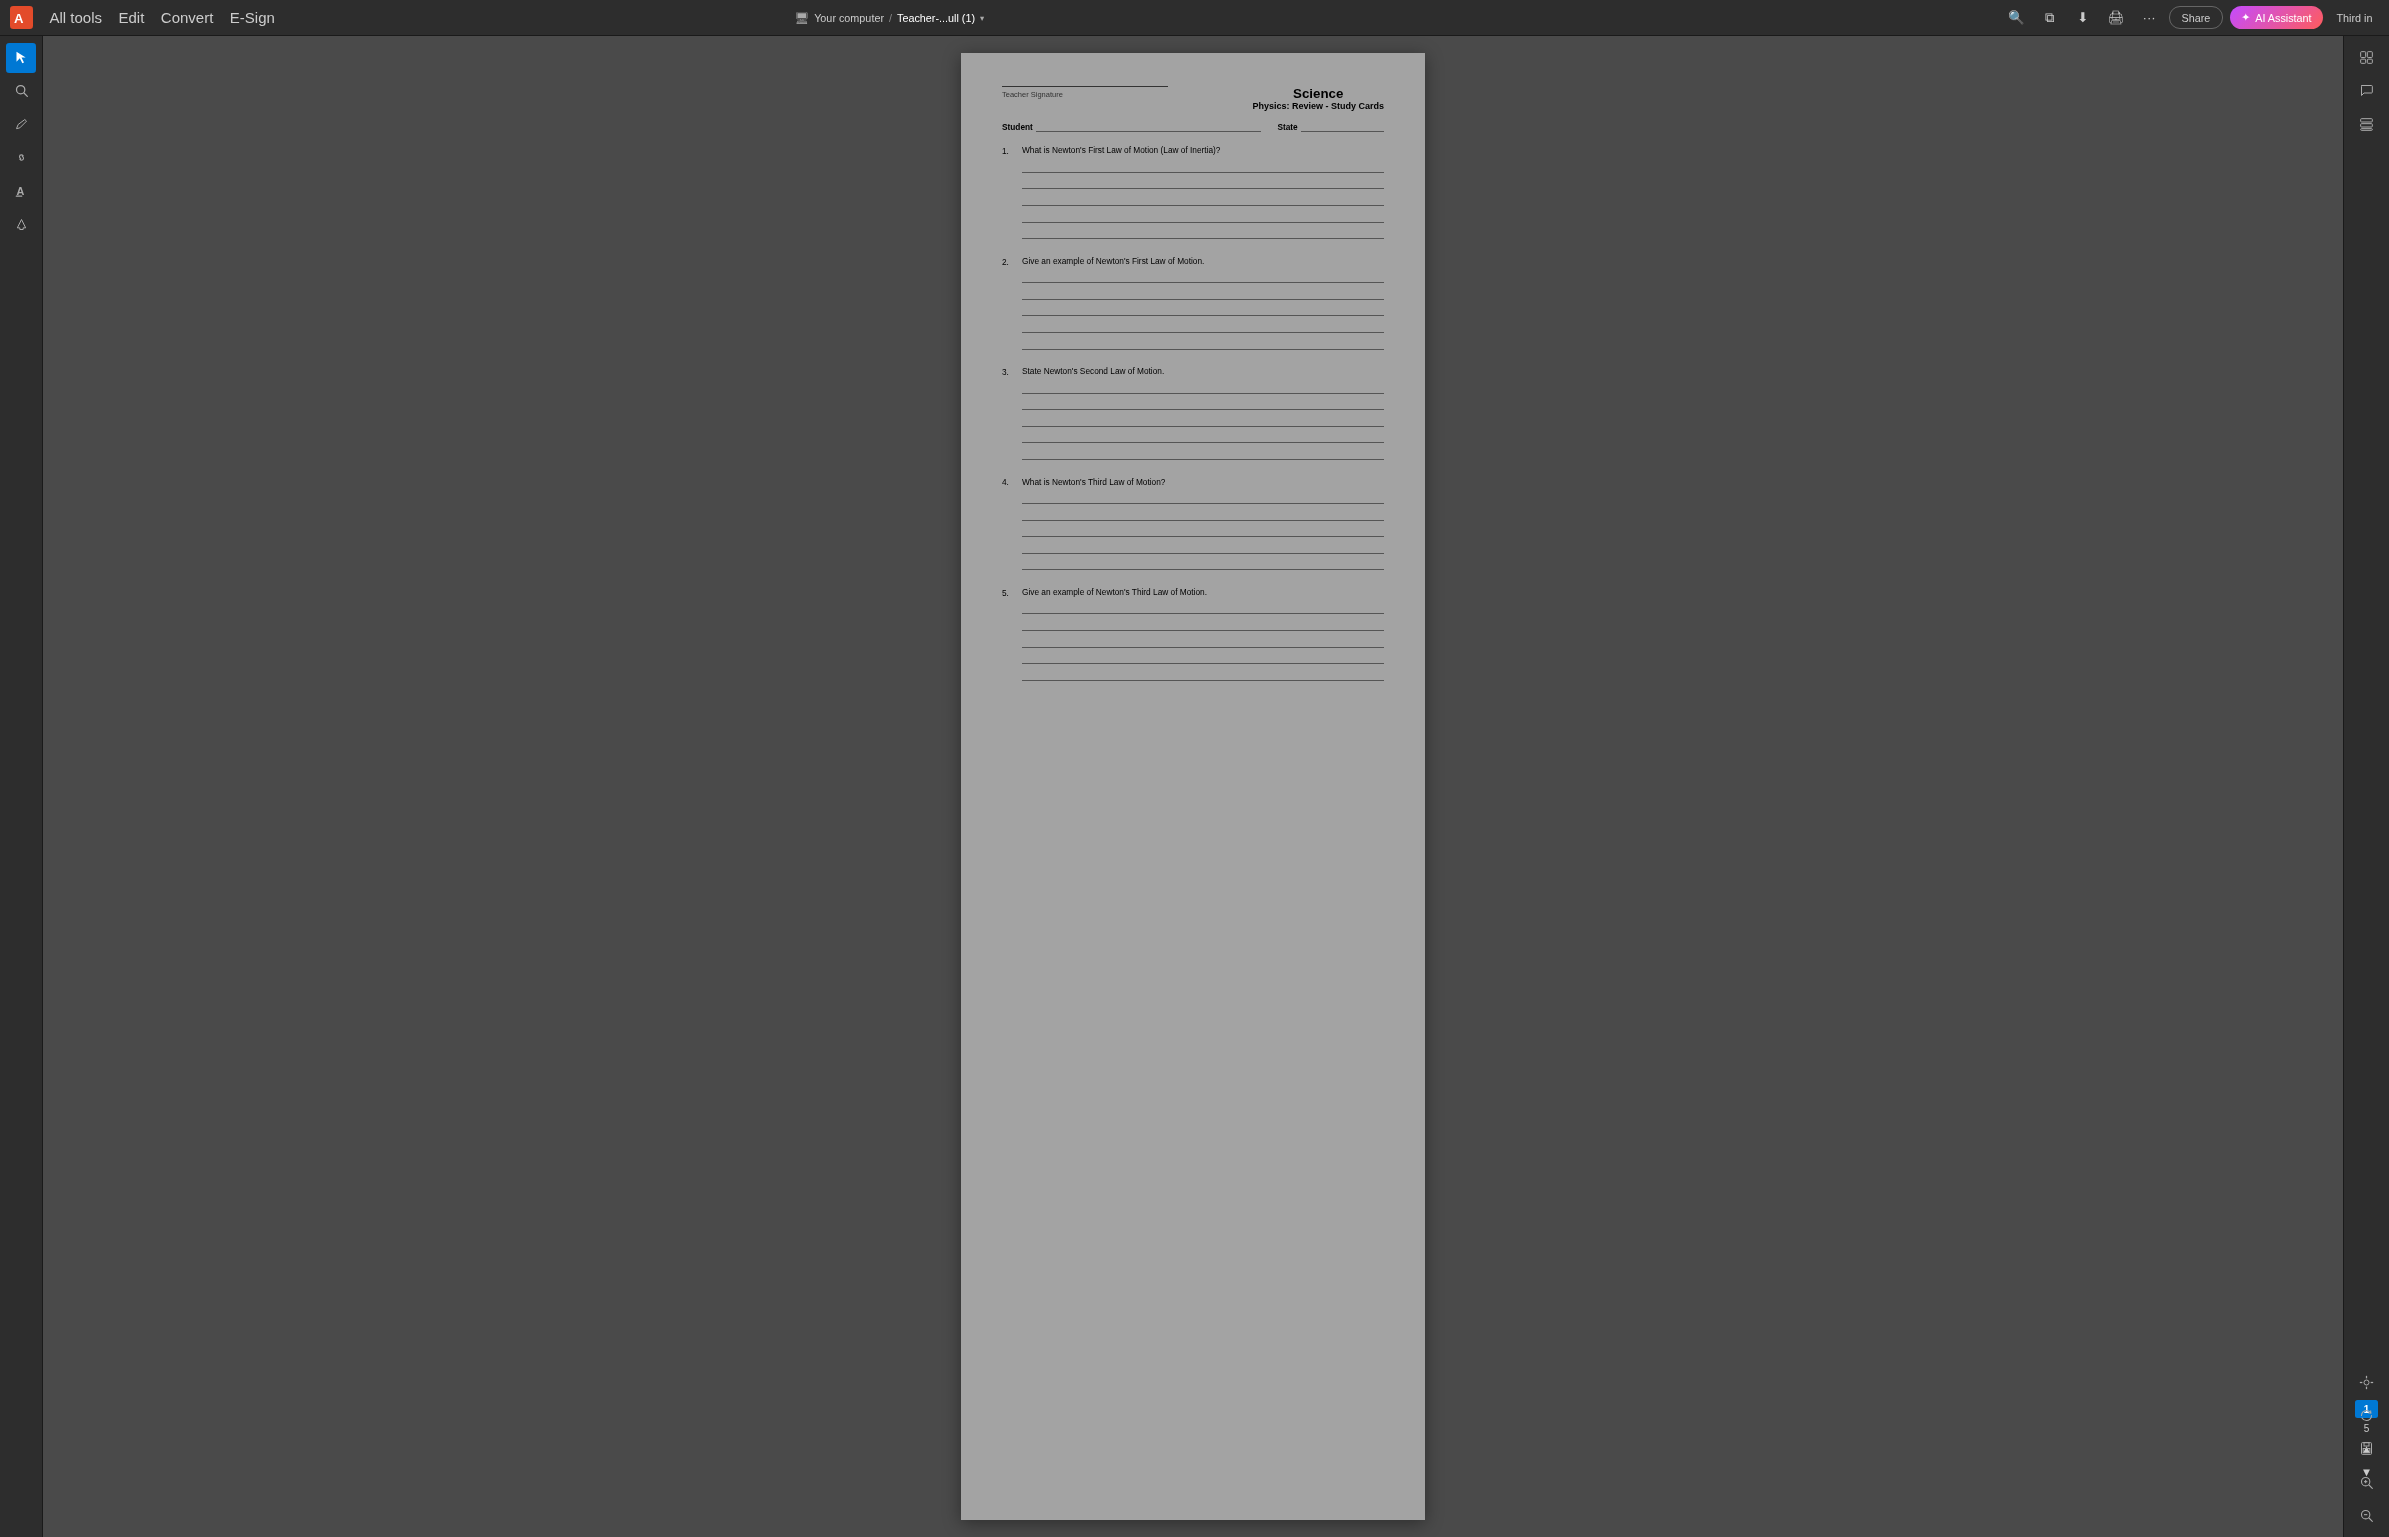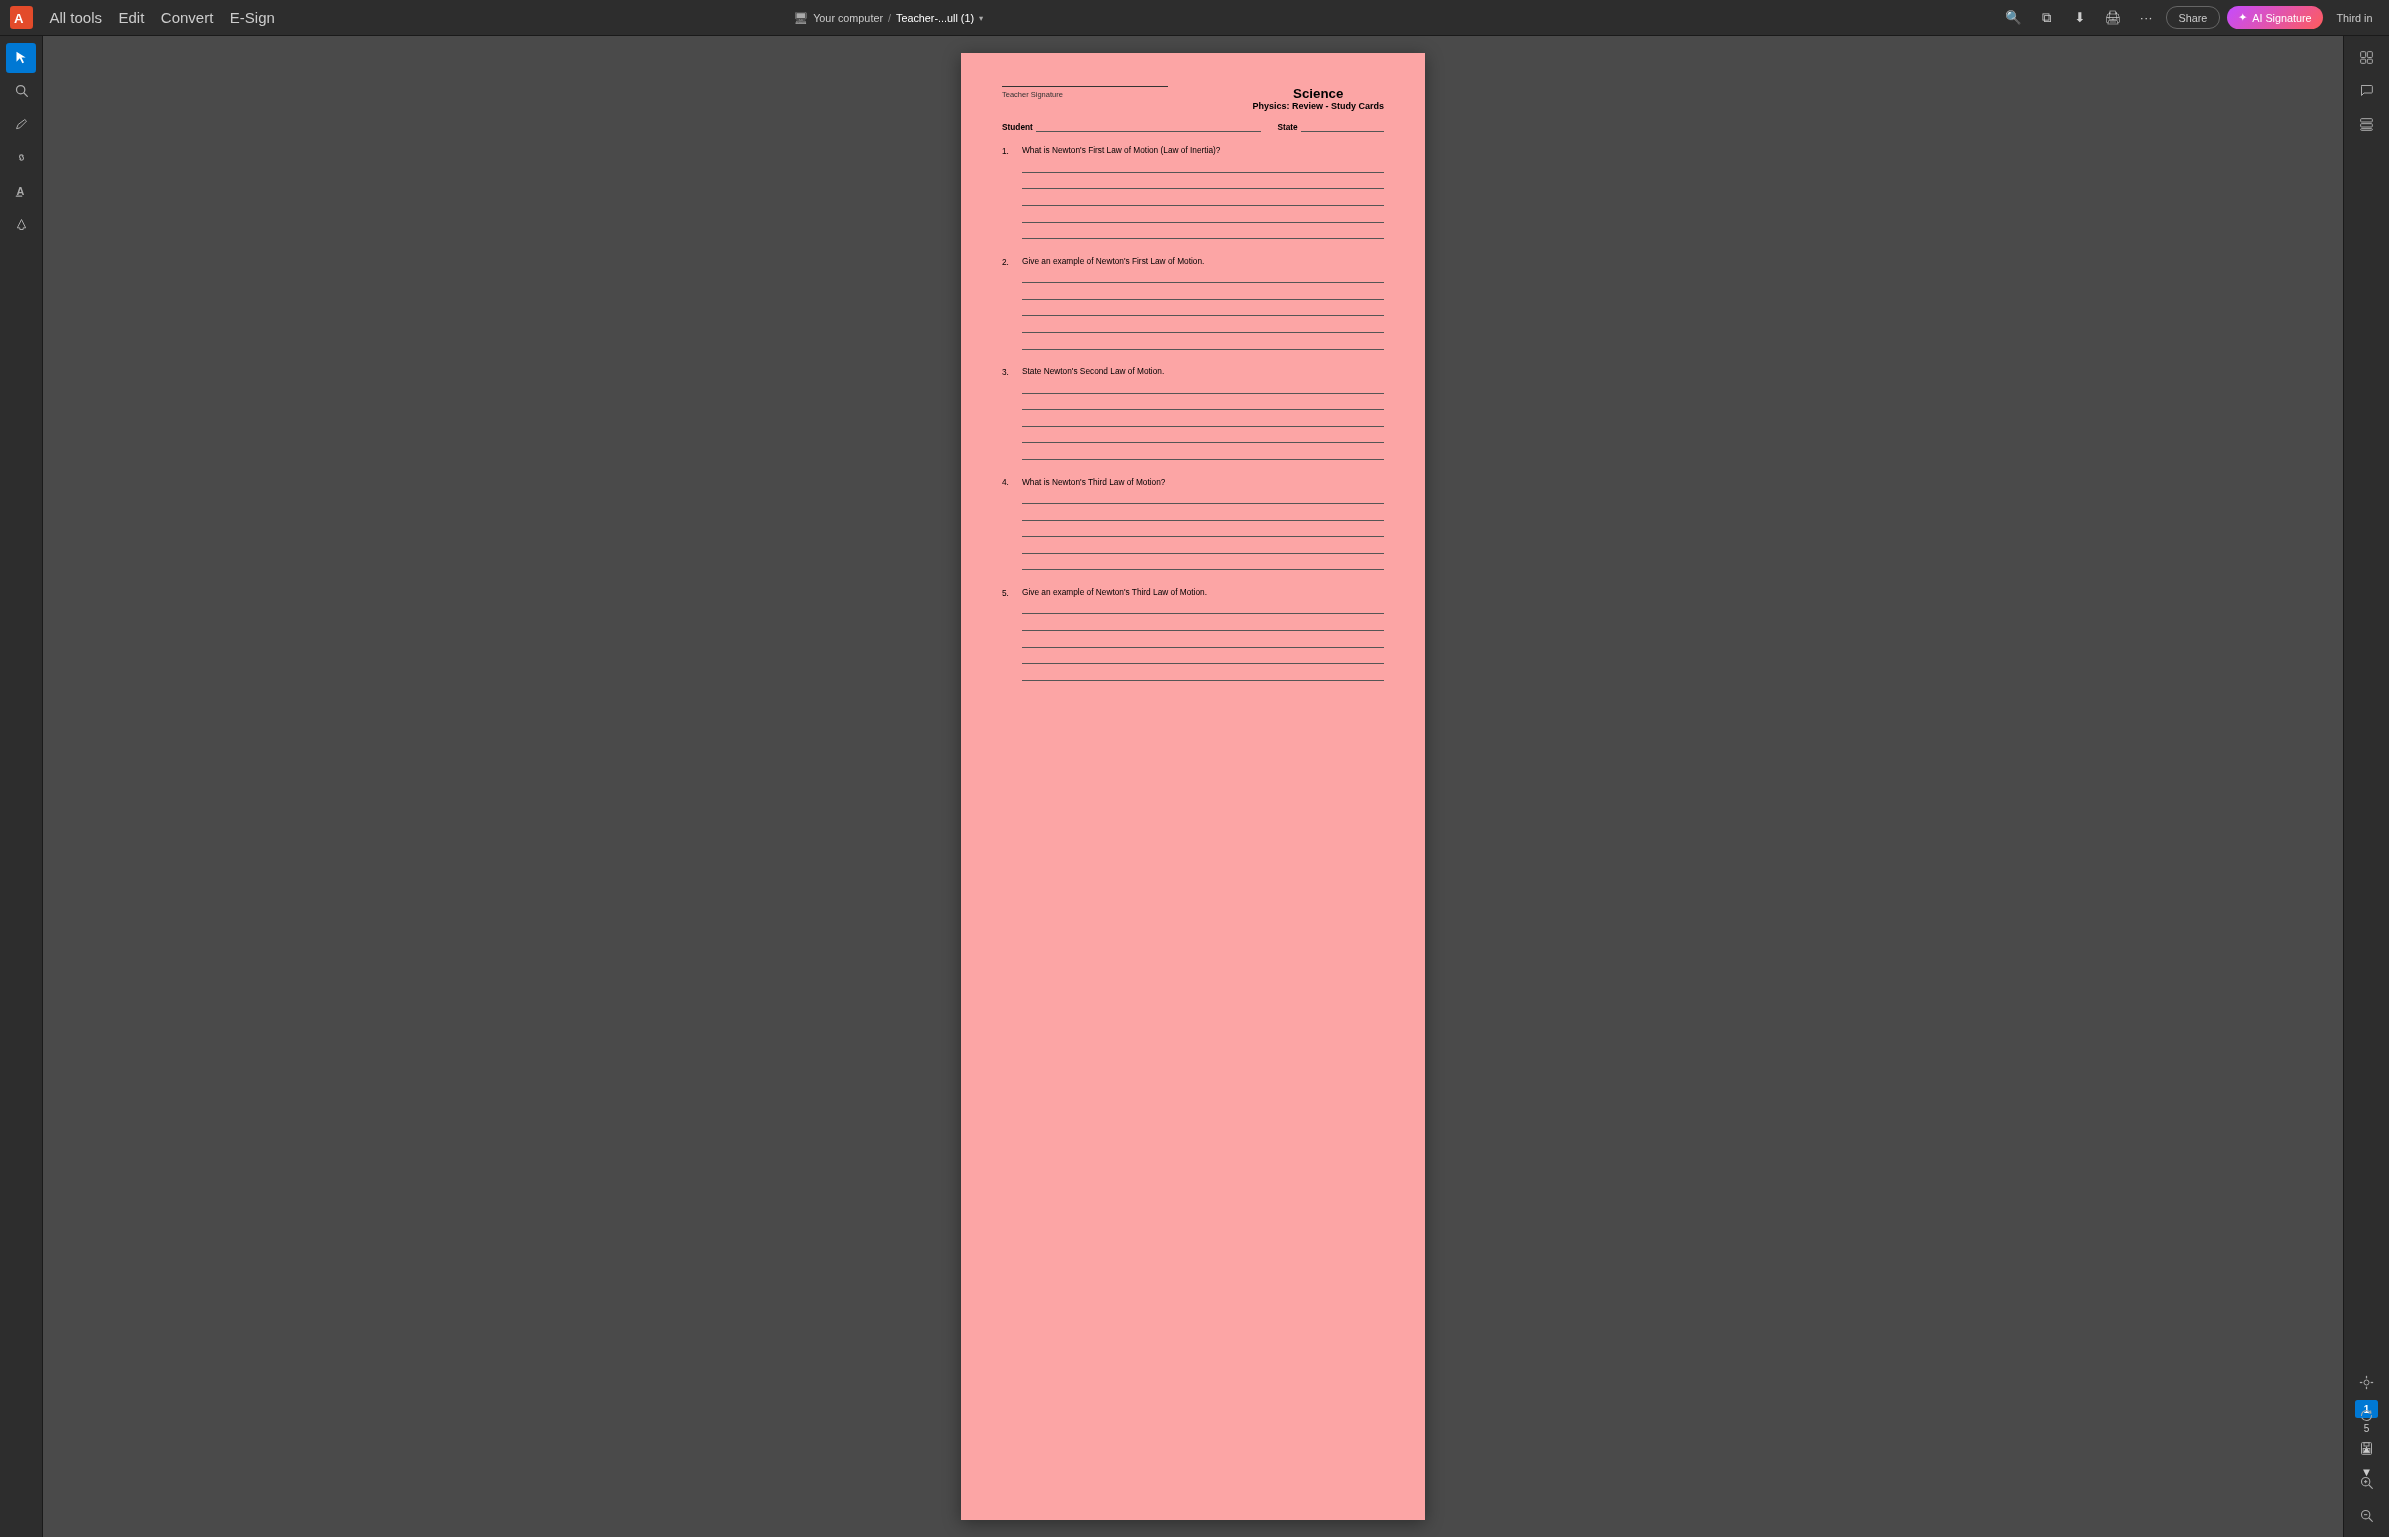--- a/index.html
+++ b/index.html
@@ -141,21 +141,21 @@
       flex: 1;
       overflow-y: auto;
       display: flex;
       justify-content: center;
       padding: 16.6px 0;
       background: #4a4a4a;
     }
 
     
     .pdf-page {
-      background: #fca5a5;
+      background: #a3a3a3;
       width: 464px;
       min-height: 630px;
       padding: 33px 41px;
       box-shadow: 0 3.3px 16.6px rgba(0,0,0,0.4);
       font-family: Arial, sans-serif;
     }
 
     .page-header {
       display: flex;
       justify-content: space-between;
@@ -330,21 +330,21 @@
 
   <div class="topbar-right">
     <button class="icon-btn">🔍</button>
     <button class="icon-btn">⧉</button>
     <button class="icon-btn">⬇</button>
     <button class="icon-btn">🖨</button>
     <button class="icon-btn">···</button>
     <button class="share-btn">Share</button>
     <button class="ai-btn">
       <span>✦</span>
-      <span>AI Signature</span>
+      <span>AI Assistant</span>
     </button>
     <span class="signin-btn">Third in</span>
   </div>
 </div>
 
 <div class="main">
 
   <div class="left-sidebar">
     <div class="sidebar-tool active">
       <svg width="15" height="15" viewBox="0 0 18 18" fill="none">

